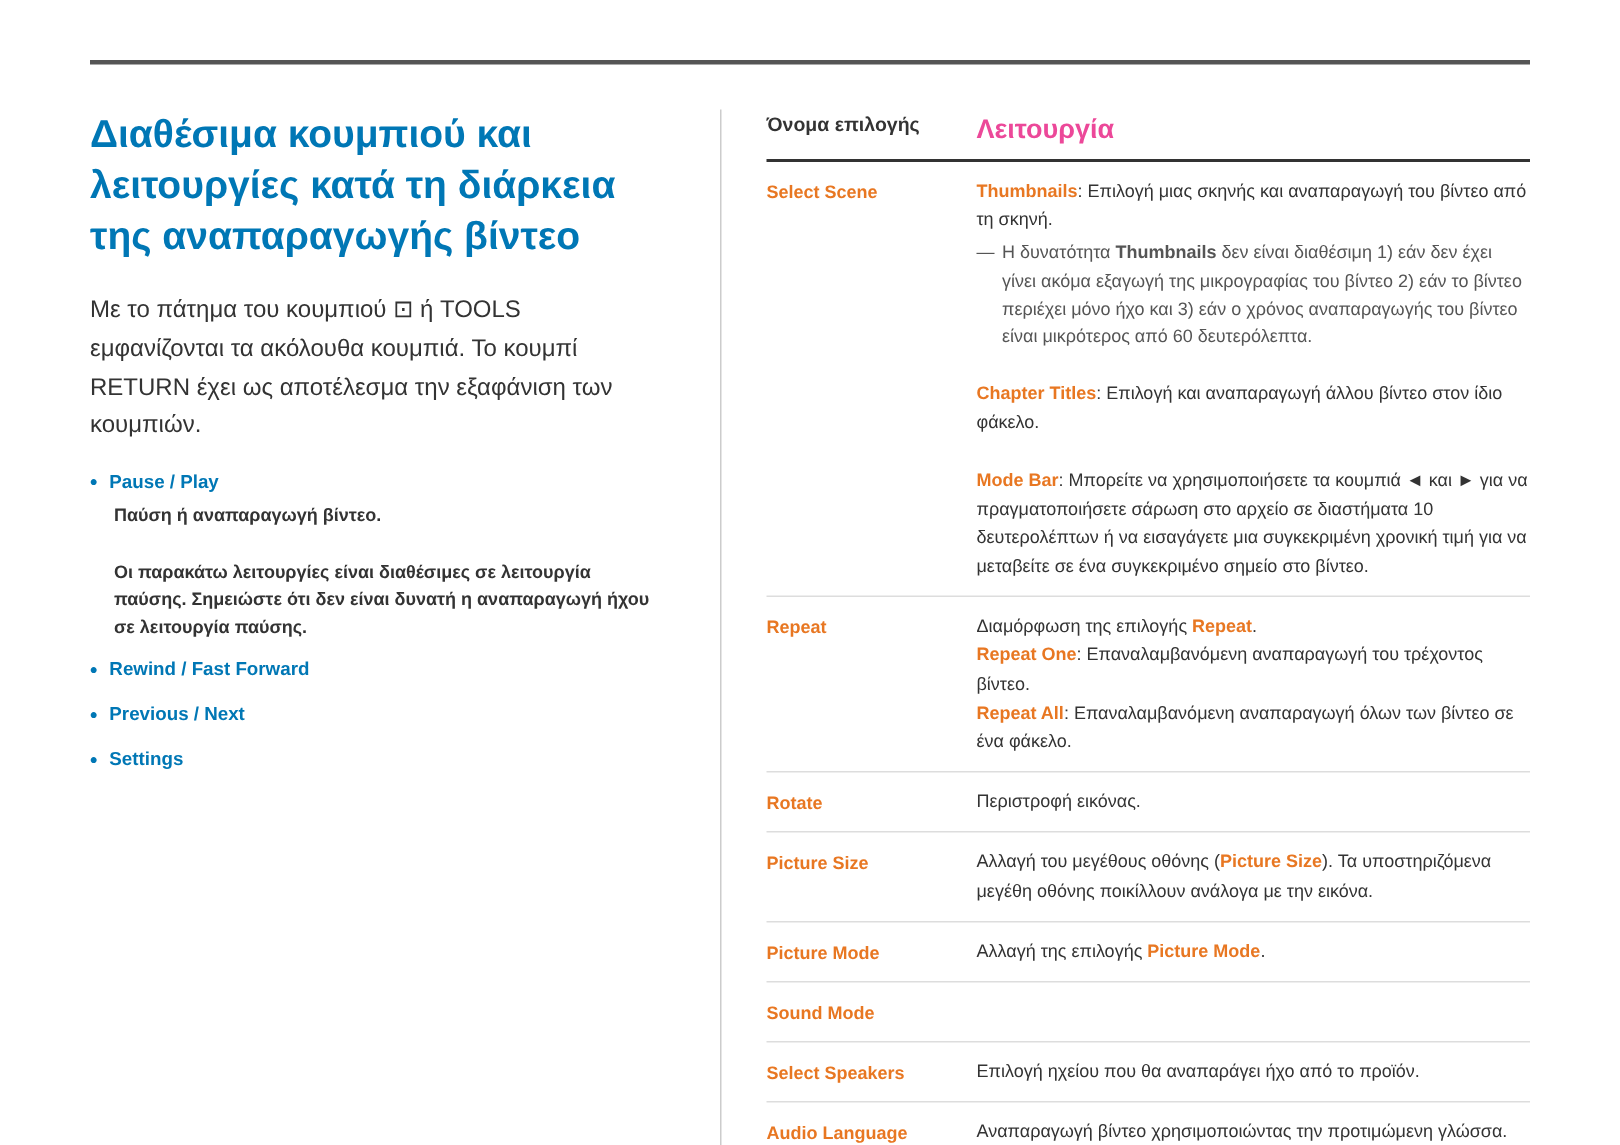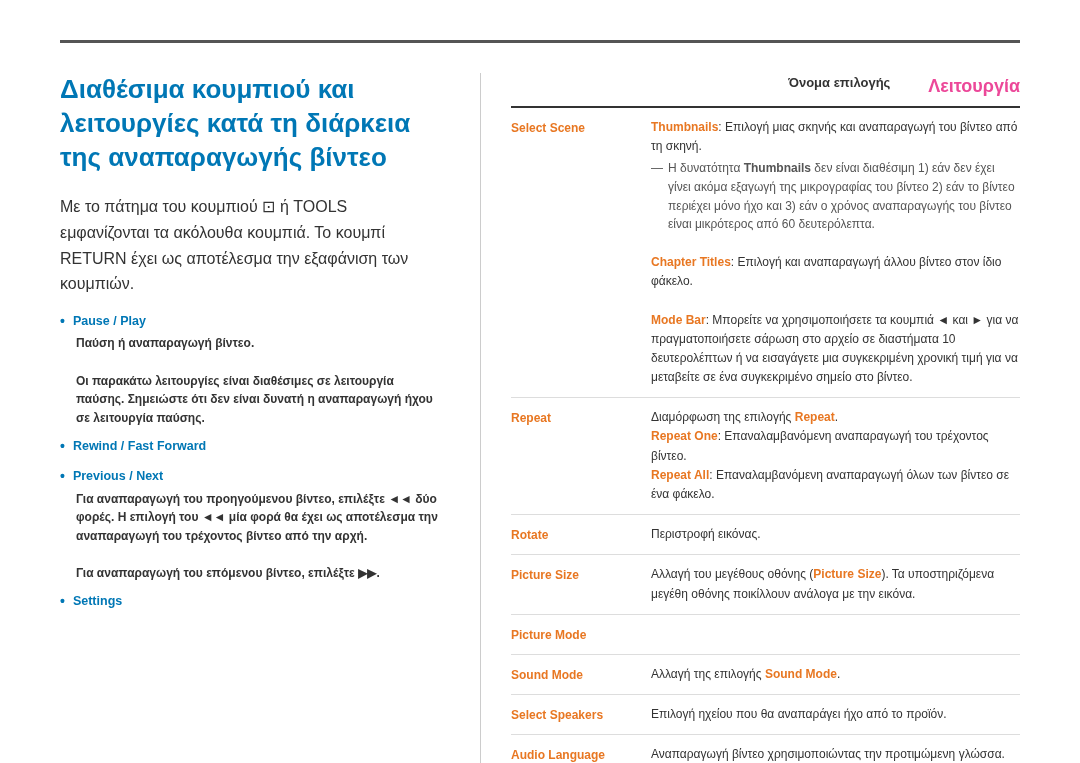--- a/index.html
+++ b/index.html
@@ -77,21 +77,20 @@
     .right-col {
       flex: 1;
       border-left: 1px solid #ccc;
       padding-left: 30px;
     }
     .table-header {
       display: flex;
       border-bottom: 2px solid #333;
       padding-bottom: 6px;
       margin-bottom: 0;
-      justify-content: flex-end;
     }
     .col-name {
       width: 140px;
       font-size: 13px;
       font-weight: bold;
       color: #333;
       flex-shrink: 0;
     }
     .col-func {
       font-size: 18px;
@@ -165,24 +164,20 @@
             <span class="bullet-dot">•</span>
             <span>Rewind / Fast Forward</span>
           </div>
         </div>
 
         <div class="bullet-item">
           <div class="bullet-label">
             <span class="bullet-dot">•</span>
             <span>Previous / Next</span>
           </div>
-          <div class="bullet-desc">
-            Για αναπαραγωγή του προηγούμενου βίντεο, επιλέξτε ◄◄ δύο φορές. Η επιλογή του ◄◄ μία φορά θα έχει ως αποτέλεσμα την αναπαραγωγή του τρέχοντος βίντεο από την αρχή.<br><br>
-            Για αναπαραγωγή του επόμενου βίντεο, επιλέξτε ▶▶.
-          </div>
         </div>
 
         <div class="bullet-item">
           <div class="bullet-label">
             <span class="bullet-dot">•</span>
             <span>Settings</span>
           </div>
         </div>
 
       </div>
@@ -228,27 +223,27 @@
 
       <div class="table-row">
         <div class="row-name">Picture Size</div>
         <div class="row-desc">
           Αλλαγή του μεγέθους οθόνης (<span class="highlight-orange">Picture Size</span>). Τα υποστηριζόμενα μεγέθη οθόνης ποικίλλουν ανάλογα με την εικόνα.
         </div>
       </div>
 
       <div class="table-row">
         <div class="row-name">Picture Mode</div>
+        <div class="row-desc">
+          Αλλαγή της επιλογής <span class="highlight-orange">Picture Mode</span>.
+        </div>
       </div>
 
       <div class="table-row">
         <div class="row-name">Sound Mode</div>
-        <div class="row-desc">
-          Αλλαγή της επιλογής <span class="highlight-orange">Sound Mode</span>.
-        </div>
       </div>
 
       <div class="table-row">
         <div class="row-name">Select Speakers</div>
         <div class="row-desc">Επιλογή ηχείου που θα αναπαράγει ήχο από το προϊόν.</div>
       </div>
 
       <div class="table-row">
         <div class="row-name">Audio Language</div>
         <div class="row-desc">Αναπαραγωγή βίντεο χρησιμοποιώντας την προτιμώμενη γλώσσα. Αυτή η λειτουργία ενεργοποιείται μόνο όταν αναπαράγεται ένα αρχείο ροής που υποστηρίζει πολλαπλές μορφές ήχου.</div>

